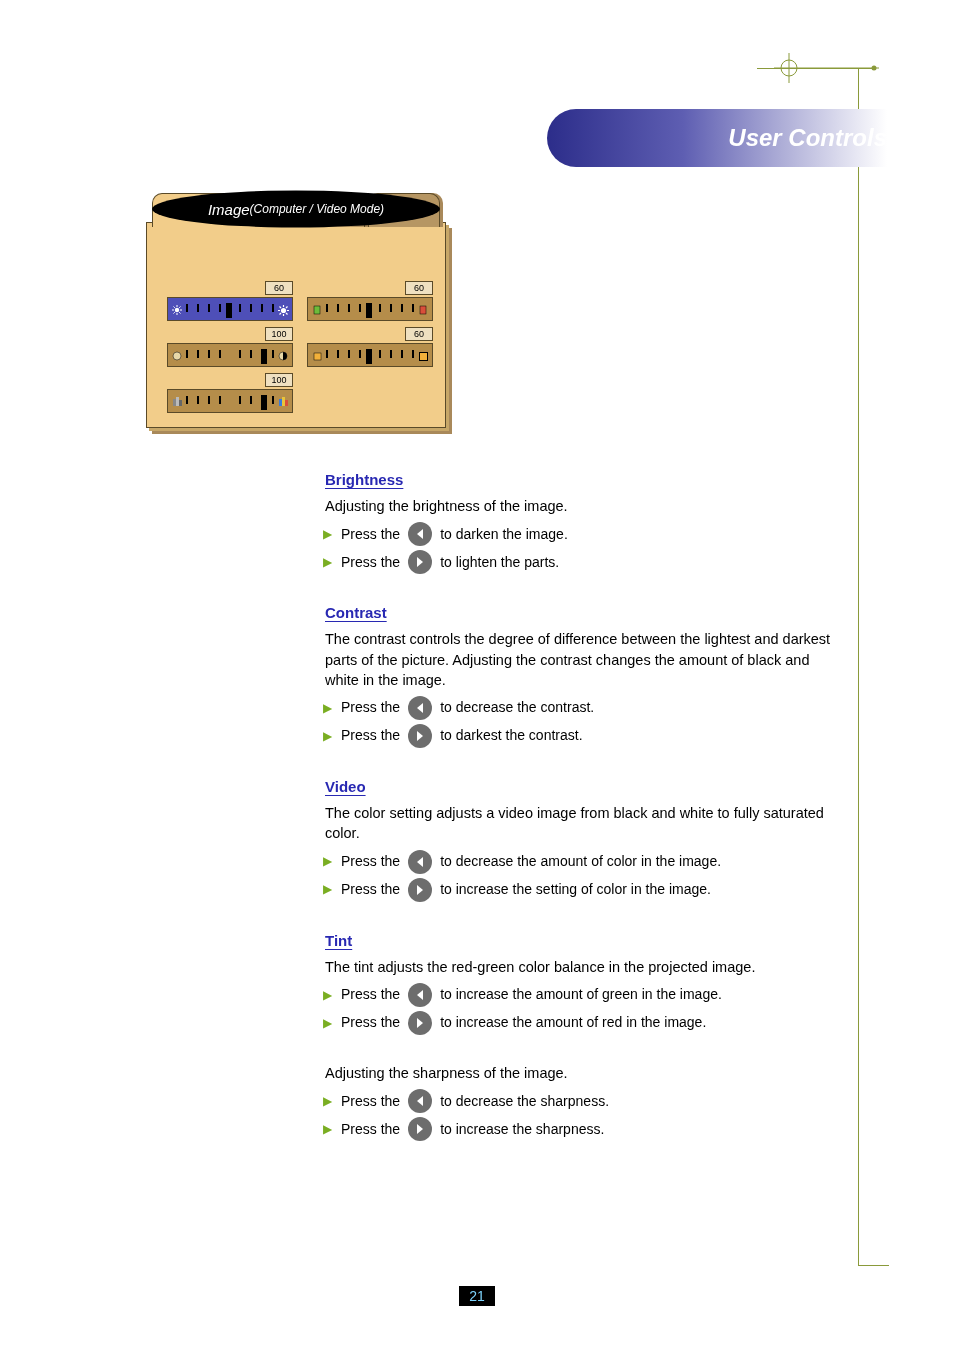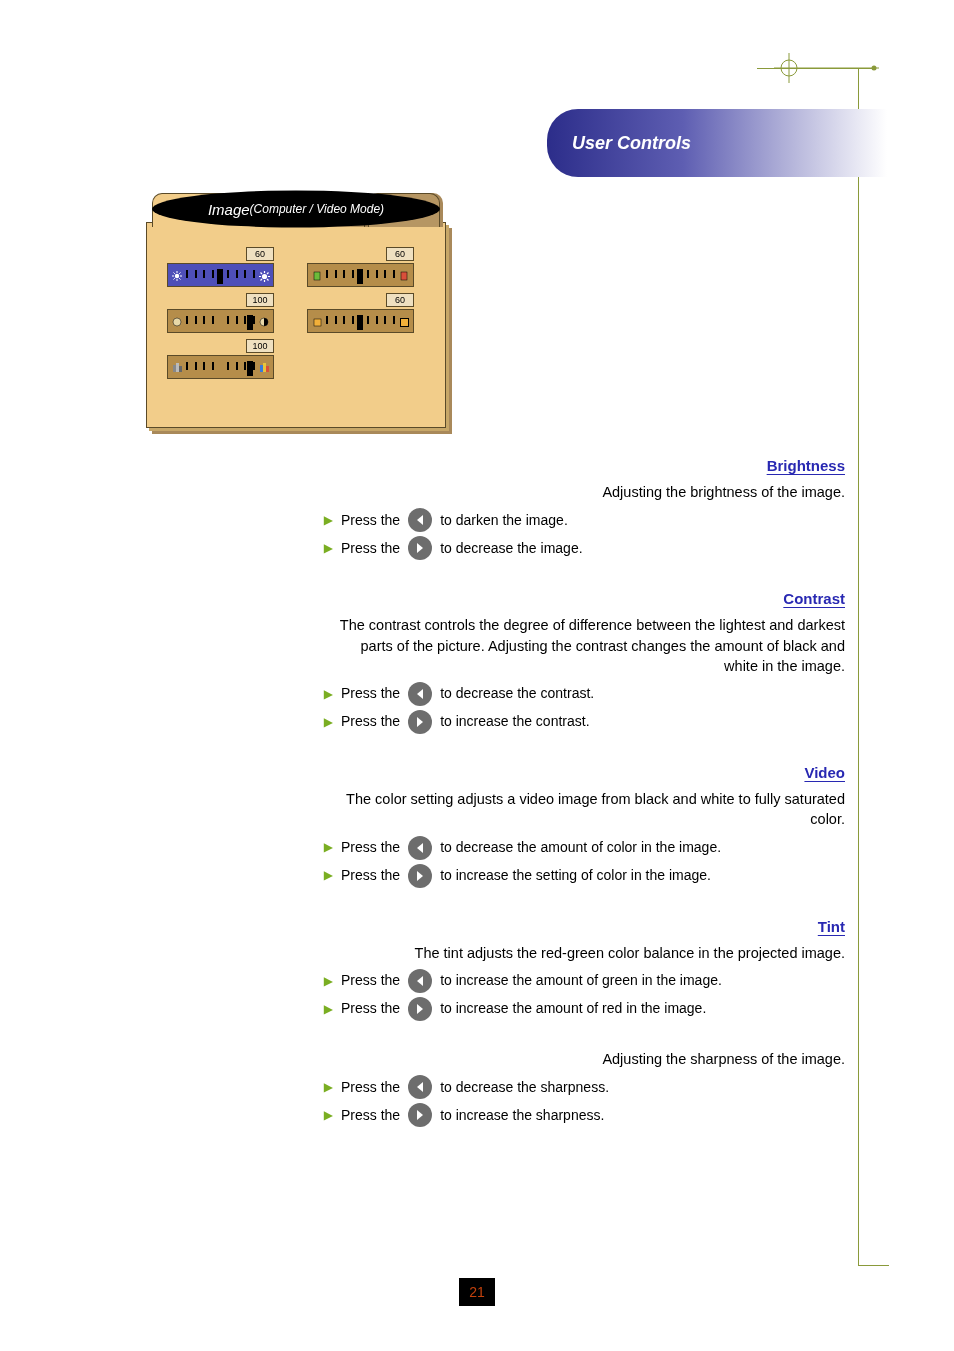--- a/index.html
+++ b/index.html
@@ -33,30 +33,30 @@
   .crop-line-bot {
     position: absolute;
     bottom: 85px; left: 859px; width: 30px; height: 1px;
     border-top: 1px solid #8a9a3a;
   }
   .header-pill {
     position: absolute;
     top: 109px;
     left: 547px;
     width: 340px;
-    height: 68px;
+    height: 58px;
     border-radius: 31px 0 0 31px;
     background: linear-gradient(90deg, #2c2d8a 0%, #5e5eb2 40%, #b0b0d8 70%, #ffffff 100%);
     color: #fff;
     display: flex;
     align-items: center;
-    justify-content: flex-start;
+    justify-content: flex-end;
     font-style: italic;
     font-weight: bold;
-    font-size: 18px;
+    font-size: 24px;
     padding-left: 25px;
   }
 
   .panel-wrap {
     position: absolute;
     top: 188px;
     left: 146px;
     width: 300px;
   }
   .panel-title-oval {
@@ -97,22 +97,23 @@
     background: #f2cd8a;
     border: 1px solid #5a4a28;
     border-bottom: none;
     border-radius: 10px 10px 0 0;
     display: flex; align-items: center; justify-content: center;
     font-size: 12px;
     z-index: 2;
   }
   .slider {
     position: absolute;
-    width: 107px;
+    width: 126px;
     height: 32px;
+    margin-top: 34px;
   }
   .slider.s1 { top: 32px; left: 20px; }
   .slider.s2 { top: 32px; left: 160px; }
   .slider.s3 { top: 78px; left: 20px; }
   .slider.s4 { top: 78px; left: 160px; }
   .slider.s5 { top: 124px; left: 20px; }
   .slider .value-box {
     position: absolute;
     top: -8px; right: 0;
     background: #efe0c0;
@@ -141,26 +142,25 @@
   }
   .slider .icon-l, .slider .icon-r {
     position: absolute; top: 6px; width: 12px; height: 12px;
     display: flex; align-items: center; justify-content: center;
   }
   .slider .icon-l { left: 3px; }
   .slider .icon-r { right: 3px; }
 
   .content {
     position: absolute;
-    top: 455px;
+    top: 469px;
     left: 325px;
     width: 520px;
     font-size: 14.5px;
     line-height: 1.4;
-    text-align: right;
   }
   .section { margin-bottom: 28px; }
   .sec-title {
     color: #2828b2;
     font-weight: bold;
     text-decoration: underline;
     text-underline-offset: 3px;
     font-size: 15px;
     margin-bottom: 6px;
   }
@@ -184,23 +184,23 @@
     border-radius: 50%;
     display: flex; align-items: center; justify-content: center;
   }
   .bullet-row .btn svg { display: block; }
 
   .page-num {
     position: absolute;
     bottom: 45px;
     left: 50%;
     transform: translateX(-50%);
-    width: 36px; height: 28px;
+    width: 36px; height: 20px;
     background: #000;
-    color: #c2410c;
+    color: #7dd3fc;
     display: flex; align-items: center; justify-content: center;
     font-size: 14px;
   }
 
 </style>
 </head>
 <body>
 
 <div class="crop-reg">
   <svg width="105" height="55" viewBox="0 0 105 55">
@@ -422,21 +422,21 @@
       <span>to darken the image.</span>
     </div>
     <div class="bullet-row">
       <span class="tri">▶</span>
       <span>Press the</span>
       <span class="btn">
           <svg width="10" height="12" viewBox="0 0 10 12">
             <path d="M2 1 L8 6 L2 11 Z" fill="#fff"></path>
           </svg>
         </span>
-      <span>to decrease the image.</span>
+      <span>to lighten the parts.</span>
     </div>
   </div>
 
   <div class="section">
     <div class="sec-title">
       <span>Contrast</span>
     </div>
     <div class="sec-desc">The contrast controls the degree of difference between the lightest and darkest parts of the picture. Adjusting the contrast changes the amount of black and white in the image.</div>
     <div class="bullet-row">
       <span class="tri">▶</span>
@@ -449,21 +449,21 @@
       <span>to decrease the contrast.</span>
     </div>
     <div class="bullet-row">
       <span class="tri">▶</span>
       <span>Press the</span>
       <span class="btn">
           <svg width="10" height="12" viewBox="0 0 10 12">
             <path d="M2 1 L8 6 L2 11 Z" fill="#fff"></path>
           </svg>
         </span>
-      <span>to increase the contrast.</span>
+      <span>to darkest the contrast.</span>
     </div>
   </div>
 
   <div class="section">
     <div class="sec-title">
       <span>Video</span>
     </div>
     <div class="sec-desc">The color setting adjusts a video image from black and white to fully saturated color.</div>
     <div class="bullet-row">
       <span class="tri">▶</span>

